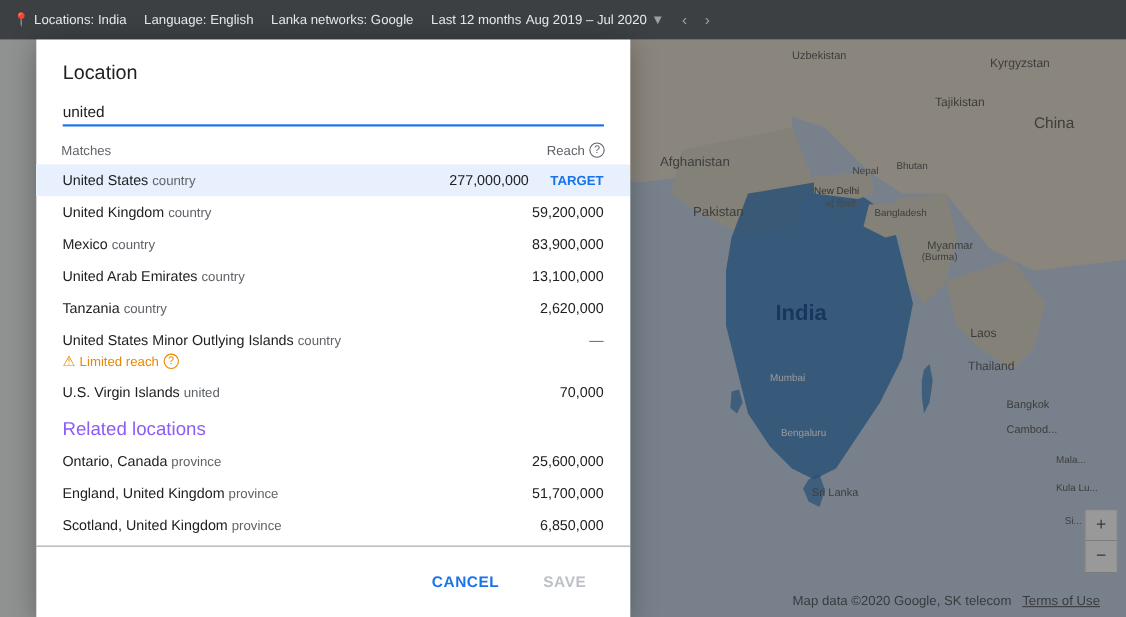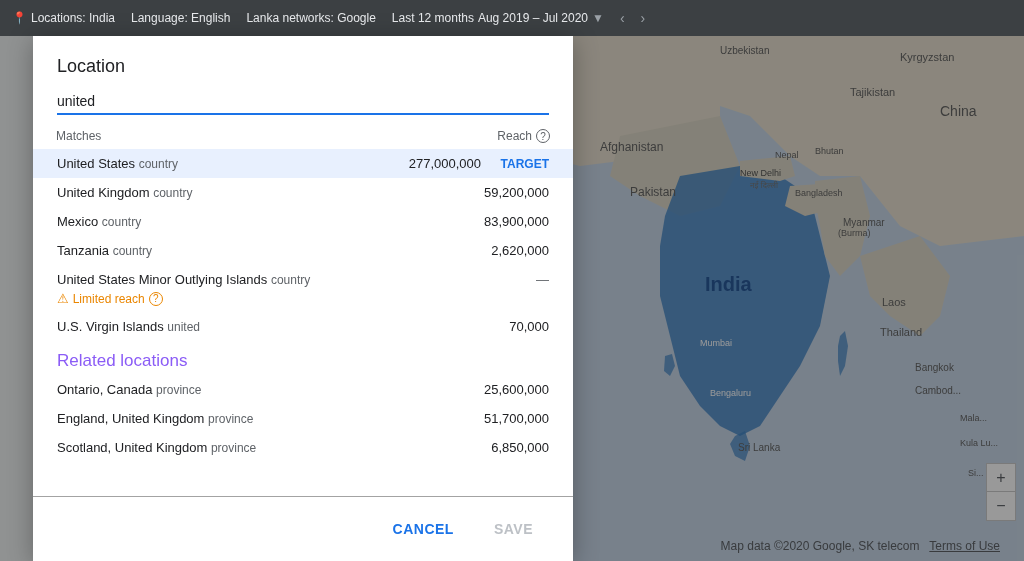--- a/index.html
+++ b/index.html
@@ -409,20 +409,27 @@
     </div>
 
     <div class="result-row">
       <span class="result-name">
         <span>Mexico</span>
         <span class="type"> country</span>
       </span>
       <span class="result-reach">83,900,000</span>
     </div>
 
+    <div class="result-row">
+      <span class="result-name">
+        <span>United Arab Emirates</span>
+        <span class="type"> country</span>
+      </span>
+      <span class="result-reach">13,100,000</span>
+    </div>
 
     <div class="result-row">
       <span class="result-name">
         <span>Tanzania</span>
         <span class="type"> country</span>
       </span>
       <span class="result-reach">2,620,000</span>
     </div>
 
     <div class="result-row" style="flex-direction:column; align-items:flex-start; padding-bottom:2px;">

